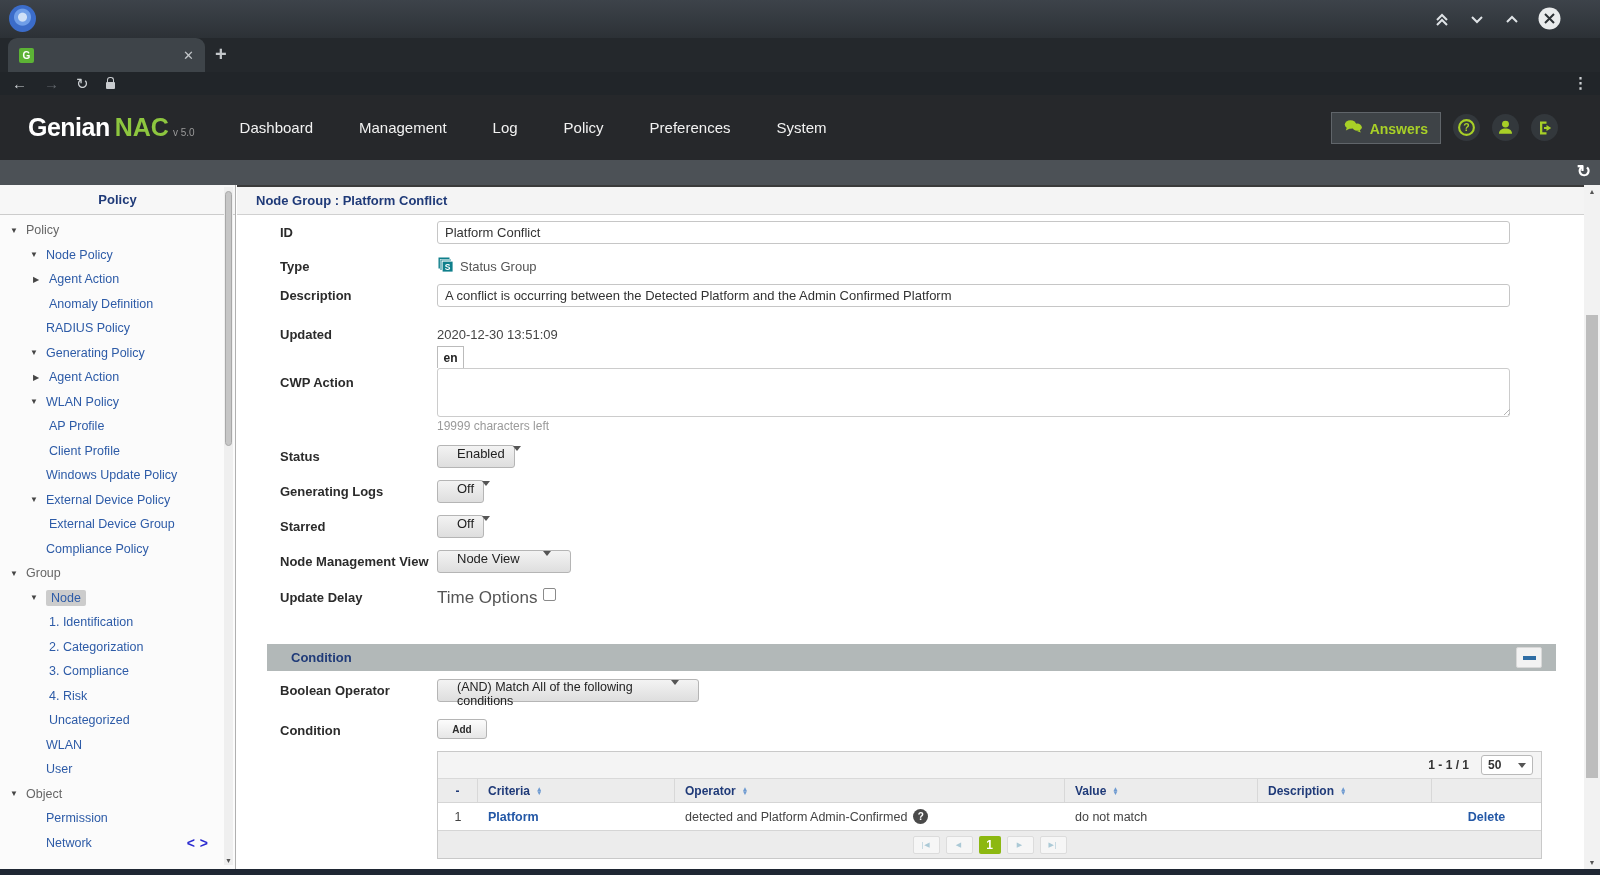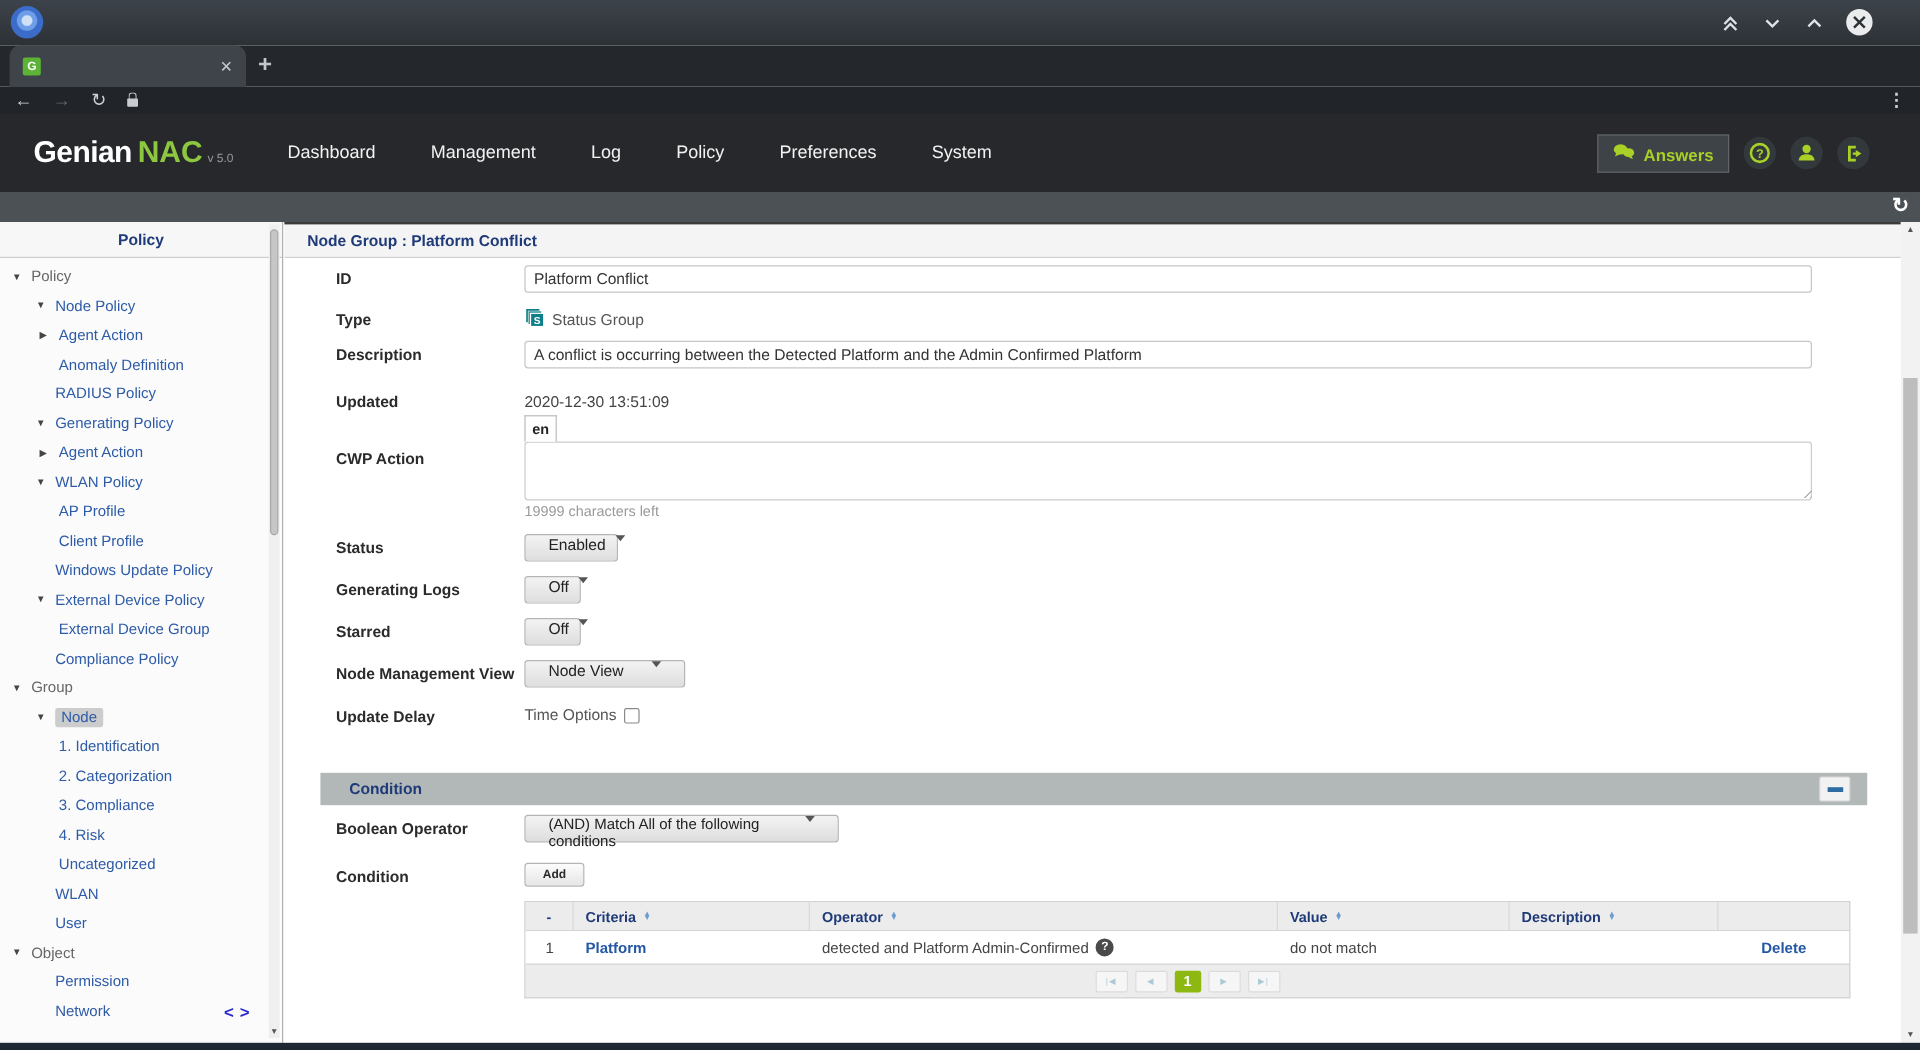--- a/index.html
+++ b/index.html
@@ -76,21 +76,21 @@
   .type-wrap{display:flex;align-items:center;gap:6px;font-size:13px;color:#555;top:1px}
   .lang-tab{position:absolute;left:200px;width:27px;height:22px;background:#fff;border:1px solid #bbb;border-bottom:none;
     font-size:12px;font-weight:bold;color:#222;display:flex;align-items:center;justify-content:center;z-index:2}
   .cwp-area{position:absolute;left:200px;width:1073px;height:49px;border:1px solid #ccc;border-radius:3px;resize:none;font-family:inherit}
   .grip{position:absolute;left:1264px;width:9px;height:9px;
     background:repeating-linear-gradient(135deg,transparent 0 2px,#b5b5b5 2px 3px);clip-path:polygon(100% 0,0 100%,100% 100%)}
   .chars-left{position:absolute;left:200px;font-size:12px;color:#9a9a9a}
   .sel{display:inline-flex;align-items:flex-start;justify-content:space-between;height:23px;
     background:linear-gradient(#f3f3f3,#dedede);border:1px solid #b5b5b5;border-radius:3px;font-size:13px;color:#222;padding:0 19px}
   .arr{width:0;height:0;border-left:4px solid transparent;border-right:4px solid transparent;border-top:5px solid #555;margin-left:8px}
-  .delay-wrap{display:flex;gap:6px;align-items:flex-end;color:#555;font-size:13px;top:2px}
+  .delay-wrap{display:flex;gap:6px;align-items:flex-start;color:#555;font-size:17px;top:2px}
   .checkbox{width:13px;height:13px;border:1px solid #8a8a8a;border-radius:2px;background:#fff}
   .cond-bar{position:absolute;left:30px;width:1289px;height:27px;background:#b2b8b8;display:flex;align-items:center;
     padding-left:24px;color:#1f3a78;font-weight:bold;font-size:13px}
   .collapse-btn{position:absolute;right:14px;top:3px;width:26px;height:21px;background:#f2f2f2;border:1px solid #d8d8d8;
     border-radius:2px;display:flex;align-items:center;justify-content:center}
   .collapse-btn .minus{width:13px;height:4px;background:#2e6da4}
   .add-btn{width:50px;height:20px;background:linear-gradient(#fcfcfc,#e6e6e6);border:1px solid #b5b5b5;border-radius:3px;
     font-weight:bold;font-size:10px;color:#2b2b2b;font-family:inherit}
 
   
@@ -435,20 +435,27 @@
           <span class="arr"></span>
         </span>
     </div>
 
     <div class="frow" style="top:534px">
       <span class="flabel">Condition</span>
       <button class="add-btn ctrl">Add</button>
     </div>
 
     <div class="ctable" style="top:566px">
+      <div class="ct-top">
+        <span class="ct-range">1 - 1 / 1</span>
+        <span class="ct-size">
+            <span>50</span>
+            <span class="arr"></span>
+          </span>
+      </div>
       <div class="ct-head">
         <div class="cell c0">
             <span>-</span>
           </div>
         <div class="cell c1">
             <span>Criteria</span>
             <span class="sort"></span>
           </div>
         <div class="cell c2">
             <span>Operator</span>

